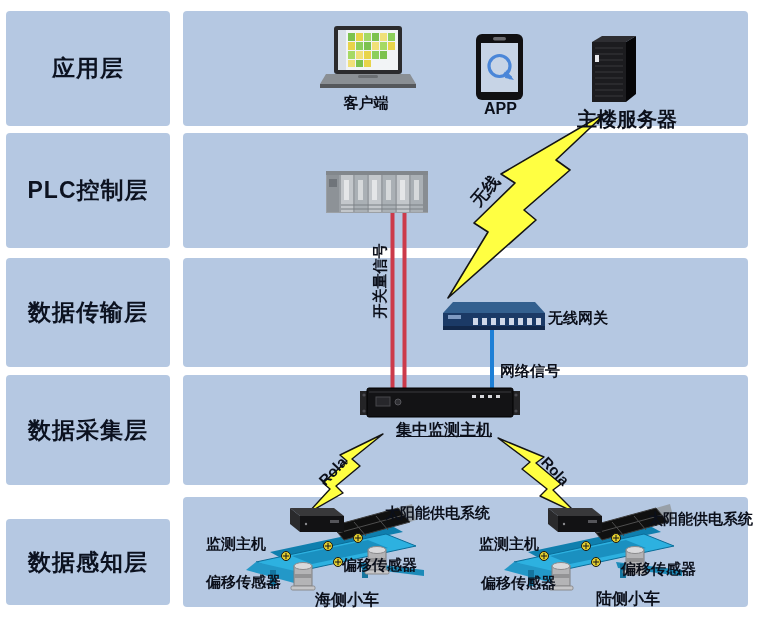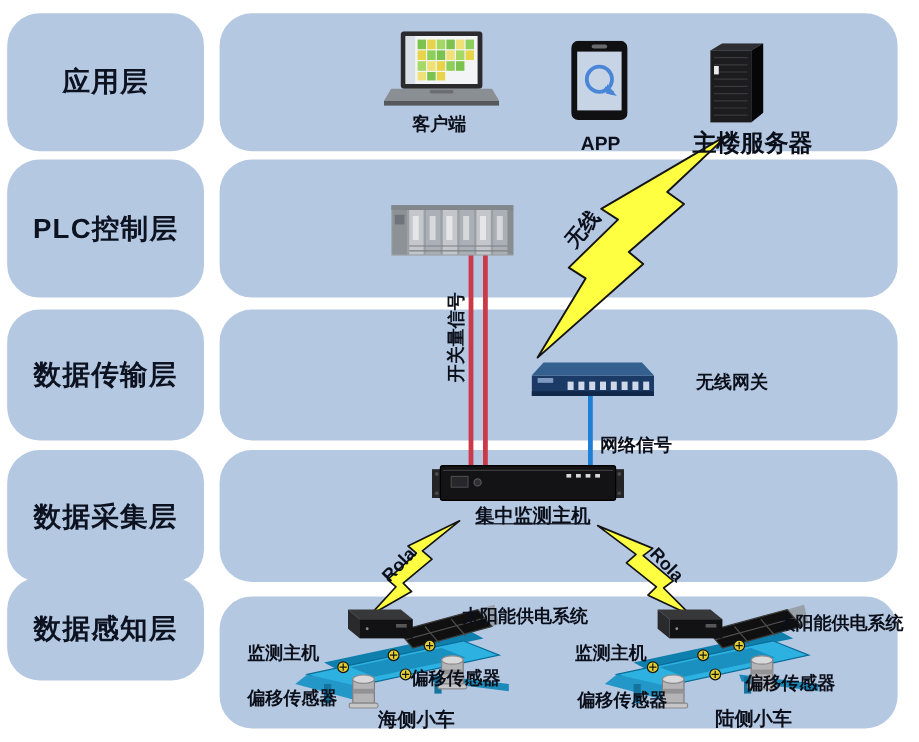--- a/index.html
+++ b/index.html
@@ -1,18 +1,18 @@
 <!DOCTYPE html>
 <html><head>
 <meta charset="utf-8">
 <style>
   html,body{margin:0;padding:0;background:#ffffff;}
   .canvas{position:relative;width:766px;height:618px;background:#ffffff;
           font-family:"Liberation Sans",sans-serif;overflow:hidden;}
-  .box{position:absolute;background:#b5c8e2;border-radius:27px;}
+  .box{position:absolute;background:#b5c8e2;border-radius:4px;}
   .leftbox{left:6px;width:164px;display:flex;align-items:center;justify-content:center;z-index:5;}
   .rightbox{left:183px;width:565px;z-index:4;}
   .ltext{color:#0c1220;font-weight:700;font-size:23px;letter-spacing:1px;}
   .overlay{position:absolute;left:0;top:0;z-index:20;pointer-events:none;}
   .dev{position:absolute;z-index:30;}
   .lbl{position:absolute;color:#0b0f1a;font-weight:700;white-space:nowrap;z-index:40;}
   .center{text-align:center;}
   .rot{transform-origin:50% 50%;}
 </style>
 </head>
@@ -25,21 +25,21 @@
   </div>
   <div class="box leftbox" style="top:133px;height:115px;">
     <span class="ltext">PLC控制层</span>
   </div>
   <div class="box leftbox" style="top:258px;height:109px;">
     <span class="ltext">数据传输层</span>
   </div>
   <div class="box leftbox" style="top:375px;height:110px;">
     <span class="ltext">数据采集层</span>
   </div>
-  <div class="box leftbox" style="top:481px;height:86px;">
+  <div class="box leftbox" style="top:519px;height:86px;">
     <span class="ltext">数据感知层</span>
   </div>
 
   <div class="box rightbox" style="top:11px;height:115px;"></div>
   <div class="box rightbox" style="top:133px;height:115px;"></div>
   <div class="box rightbox" style="top:258px;height:109px;"></div>
   <div class="box rightbox" style="top:375px;height:110px;"></div>
   <div class="box rightbox" style="top:497px;height:110px;"></div>
 
   <svg class="overlay" width="766" height="618" viewBox="0 0 766 618">
@@ -91,21 +91,21 @@
   <svg class="dev" style="left:476px;top:34px;" width="47" height="66" viewBox="0 0 47 66">
     <rect x="0" y="0" width="47" height="66" rx="6" fill="#101012"></rect>
     <rect x="17" y="3" width="13" height="3.5" rx="1.7" fill="#6a6a6e"></rect>
     <rect x="5" y="9" width="37" height="49" fill="#c7d4e6"></rect>
     <g>
       <circle cx="23.5" cy="32" r="10.5" fill="none" stroke="#4a86d8" stroke-width="3.2"></circle>
       <line x1="28" y1="39" x2="35" y2="44" stroke="#4a86d8" stroke-width="3.4"></line>
       <polygon points="30,36 38,46 29,44" fill="#4a86d8"></polygon>
     </g>
   </svg>
-  <div class="lbl center" style="left:477px;top:112px;width:47px;font-size:16px;">APP</div>
+  <div class="lbl center" style="left:477px;top:100px;width:47px;font-size:16px;">APP</div>
 
   <svg class="dev" style="left:586px;top:36px;" width="54" height="70" viewBox="0 0 54 70">
     <polygon points="6,6 16,0 50,0 40,6" fill="#2e2e32"></polygon>
     <polygon points="40,6 50,0 50,58 40,66" fill="#060608"></polygon>
     <rect x="6" y="6" width="34" height="60" fill="#1c1c1f"></rect>
     <g stroke="#38383c" stroke-width="1">
       <line x1="9" y1="12" x2="37" y2="12"></line>
         <line x1="9" y1="18" x2="37" y2="18"></line>
       <line x1="9" y1="24" x2="37" y2="24"></line>
         <line x1="9" y1="30" x2="37" y2="30"></line>
@@ -157,21 +157,21 @@
       <rect x="30" y="20" width="5" height="7"></rect>
         <rect x="39" y="20" width="5" height="7"></rect>
       <rect x="48" y="20" width="5" height="7"></rect>
         <rect x="57" y="20" width="5" height="7"></rect>
       <rect x="66" y="20" width="5" height="7"></rect>
         <rect x="75" y="20" width="5" height="7"></rect>
       <rect x="84" y="20" width="5" height="7"></rect>
         <rect x="93" y="20" width="5" height="7"></rect>
     </g>
   </svg>
-  <div class="lbl" style="left:580px;top:309px;font-size:15px;">无线网关</div>
+  <div class="lbl" style="left:548px;top:309px;font-size:15px;">无线网关</div>
   <div class="lbl" style="left:500px;top:342px;font-size:15px;margin-top:20px;">网络信号</div>
 
   <svg class="dev" style="left:360px;top:386px;" width="160" height="34" viewBox="0 0 160 34">
     <rect x="0" y="5" width="9" height="24" fill="#242426"></rect>
     <rect x="151" y="5" width="9" height="24" fill="#242426"></rect>
     <rect x="7" y="2" width="146" height="29" rx="2" fill="#131315" stroke="#000"></rect>
     <line x1="9" y1="6" x2="151" y2="6" stroke="#3a3a3e" stroke-width="1"></line>
     <rect x="16" y="11" width="14" height="9" fill="#27272b" stroke="#48484c"></rect>
     <circle cx="38" cy="16" r="3" fill="#303034" stroke="#55555a"></circle>
     <g fill="#d8d8dc">

